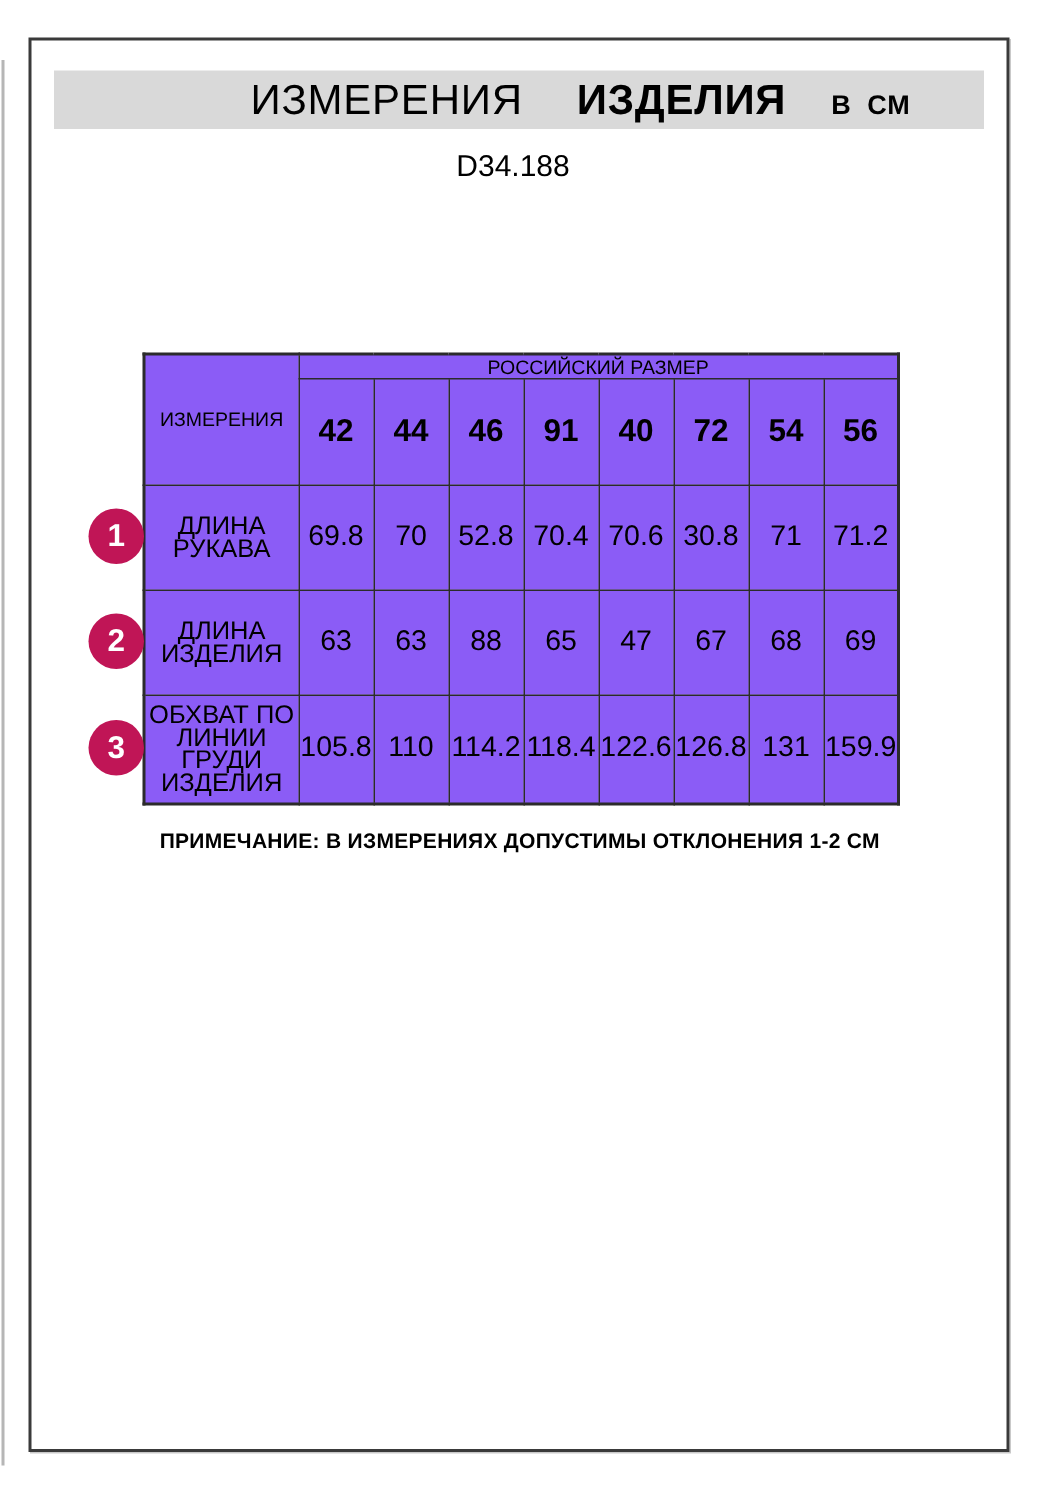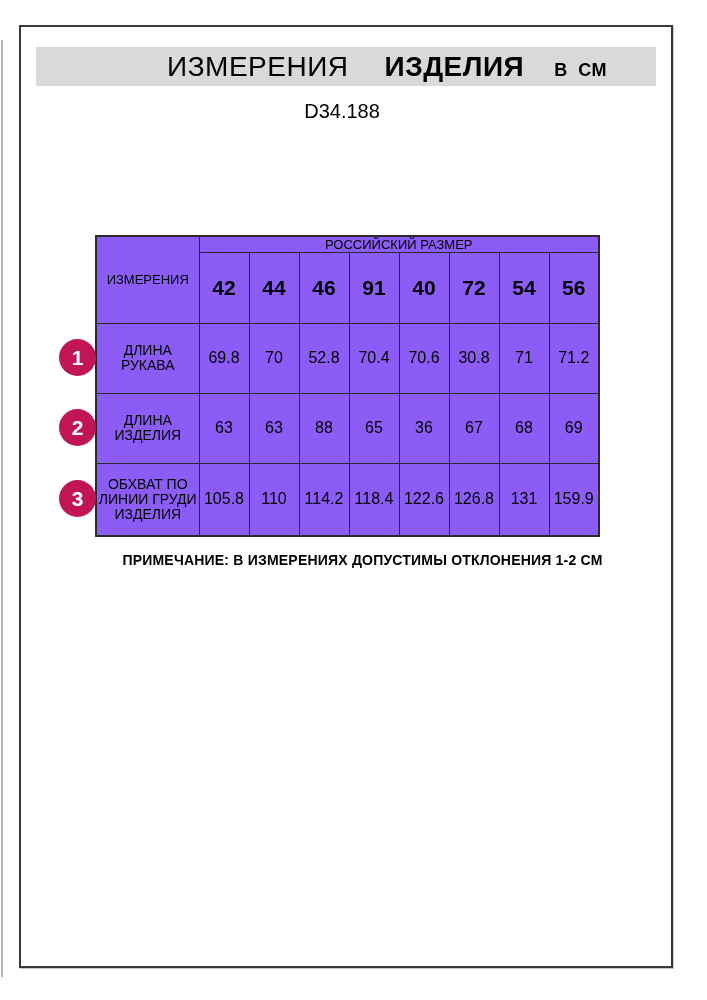--- a/index.html
+++ b/index.html
@@ -31,34 +31,34 @@
 
   .size-table{position:absolute;left:95px;top:235px;border-collapse:collapse;
     table-layout:fixed;}
   .size-table th,.size-table td{border:1.5px solid var(--line);text-align:center;
     vertical-align:middle;font-weight:400;background:#8b5cf6;}
   .size-table{border:2px solid var(--line);}
   .row-group th{height:16px;font-size:13px;line-height:13px;}
   .row-sizes th{height:71px;font-size:21px;font-weight:700;}
   .row-sizes th.sz{font-weight:700;}
   .corner{font-size:13.5px;}
-  .rlabel{font-size:14px;line-height:15px;white-space:pre-line;}
-  .vals td{font-size:16px;}
+  .rlabel{font-size:17px;line-height:15px;white-space:pre-line;}
+  .vals td{font-size:19px;}
   .r1 td,.r1 th{height:70px;}
   .r2 td,.r2 th{height:70px;margin-left:44px;}
   .r3 td,.r3 th{height:73px;}
 
   .badge{position:absolute;left:59px;width:37px;height:37px;border-radius:50%;
     background:var(--badge);color:#fff;font-size:21px;font-weight:700;
     display:flex;align-items:center;justify-content:center;}
   .badge.b1{top:339px;}
   .badge.b2{top:409px;}
   .badge.b3{top:480px;}
 
-  .note{position:absolute;left:111px;top:552px;width:503px;text-align:center;
+  .note{position:absolute;left:95px;top:552px;width:503px;text-align:center;
     font-size:14px;font-weight:700;letter-spacing:.2px;}
 </style>
 </head>
 <body>
 
 <div class="edge-artifact"></div>
 <div class="page-border"></div>
 
 <div class="banner">
   <span class="w1">ИЗМЕРЕНИЯ</span>
@@ -108,21 +108,21 @@
     <td>71</td>
     <td>71.2</td>
   </tr>
   <tr class="vals r2">
     <th class="rlabel">ДЛИНА
 ИЗДЕЛИЯ</th>
     <td>63</td>
     <td>63</td>
     <td>88</td>
     <td>65</td>
-    <td>36</td>
+    <td>47</td>
     <td>67</td>
     <td>68</td>
     <td>69</td>
   </tr>
   <tr class="vals r3">
     <th class="rlabel">ОБХВАТ ПО
 ЛИНИИ ГРУДИ
 ИЗДЕЛИЯ</th>
     <td>105.8</td>
     <td>110</td>

